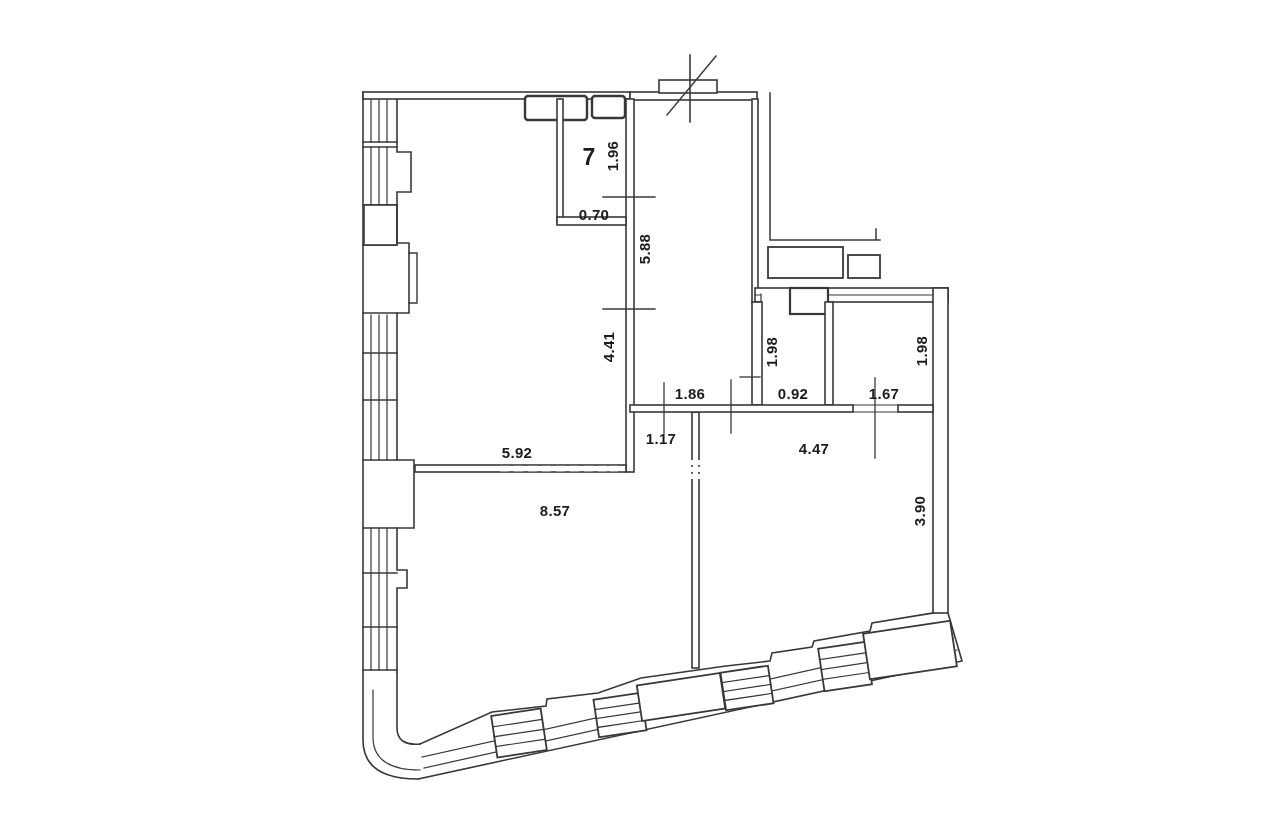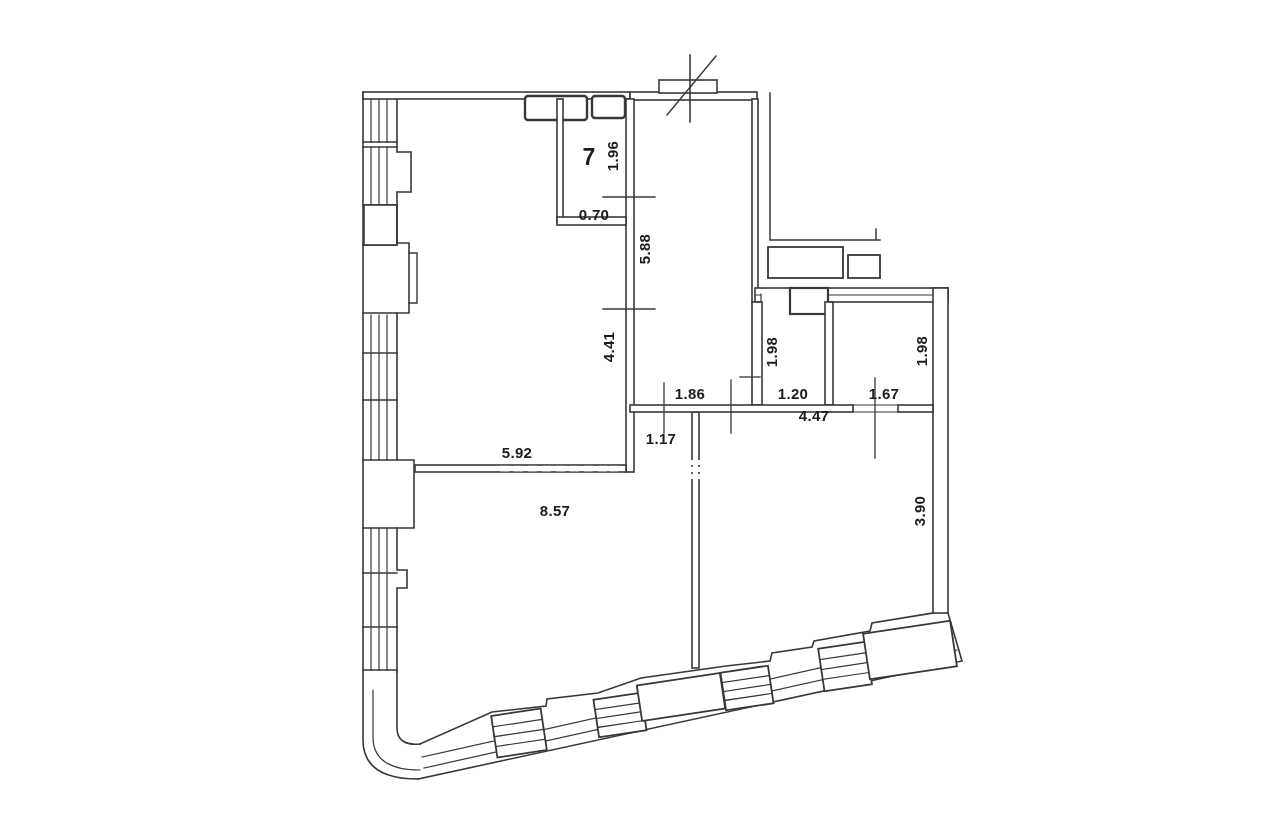--- a/index.html
+++ b/index.html
@@ -152,19 +152,19 @@
 <div class="dim room-no" style="left:589px;top:157px">7</div>
 <div class="dim rot" style="left:612px;top:156px">1.96</div>
 <div class="dim" style="left:594px;top:214px">0.70</div>
 <div class="dim rot" style="left:644px;top:249px">5.88</div>
 <div class="dim rot" style="left:608px;top:347px">4.41</div>
 <div class="dim" style="left:690px;top:393px">1.86</div>
 <div class="dim" style="left:661px;top:438px">1.17</div>
 <div class="dim" style="left:517px;top:452px">5.92</div>
 <div class="dim" style="left:555px;top:510px">8.57</div>
 <div class="dim rot" style="left:771px;top:352px">1.98</div>
-<div class="dim" style="left:793px;top:393px">1.20</div>
+<div class="dim" style="left:793px;top:393px">0.92</div>
 <div class="dim" style="left:884px;top:393px">1.67</div>
-<div class="dim" style="left:814px;top:415px">4.47</div>
+<div class="dim" style="left:814px;top:448px">4.47</div>
 <div class="dim rot" style="left:921px;top:351px">1.98</div>
 <div class="dim rot" style="left:919px;top:511px">3.90</div>
 
 </div>
 
 </body></html>

